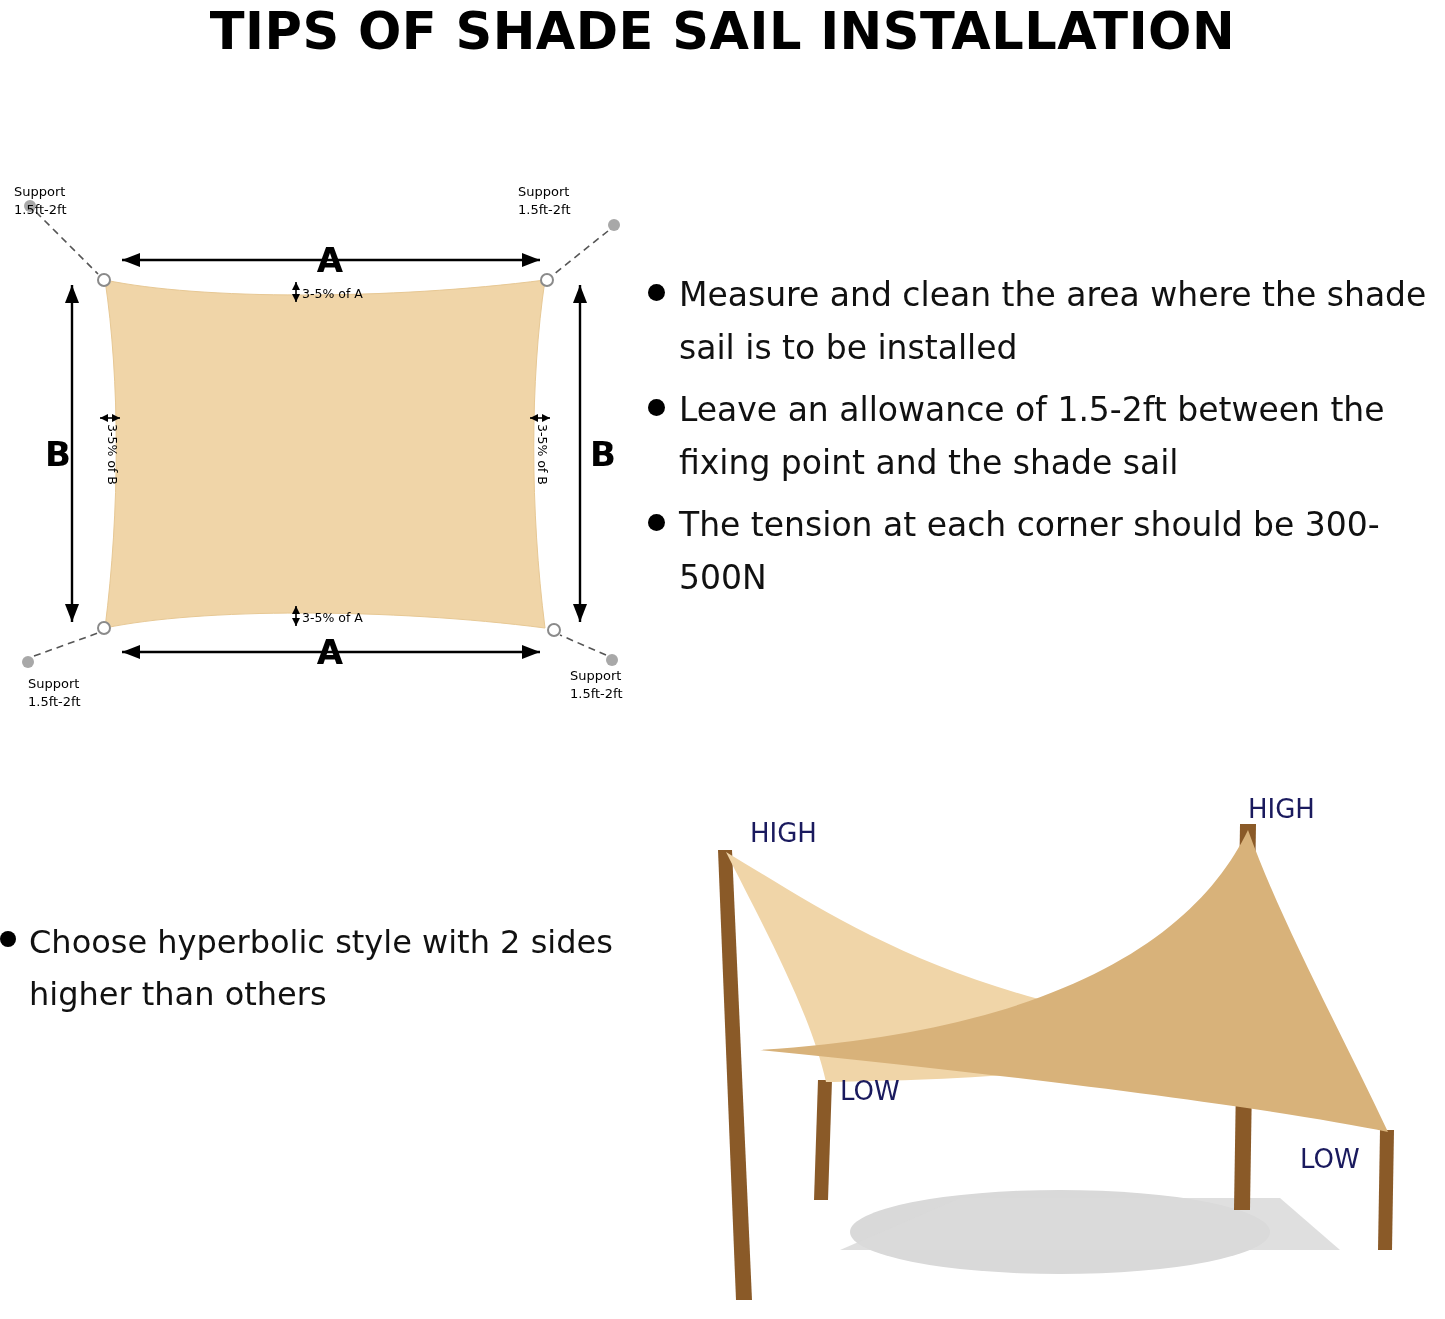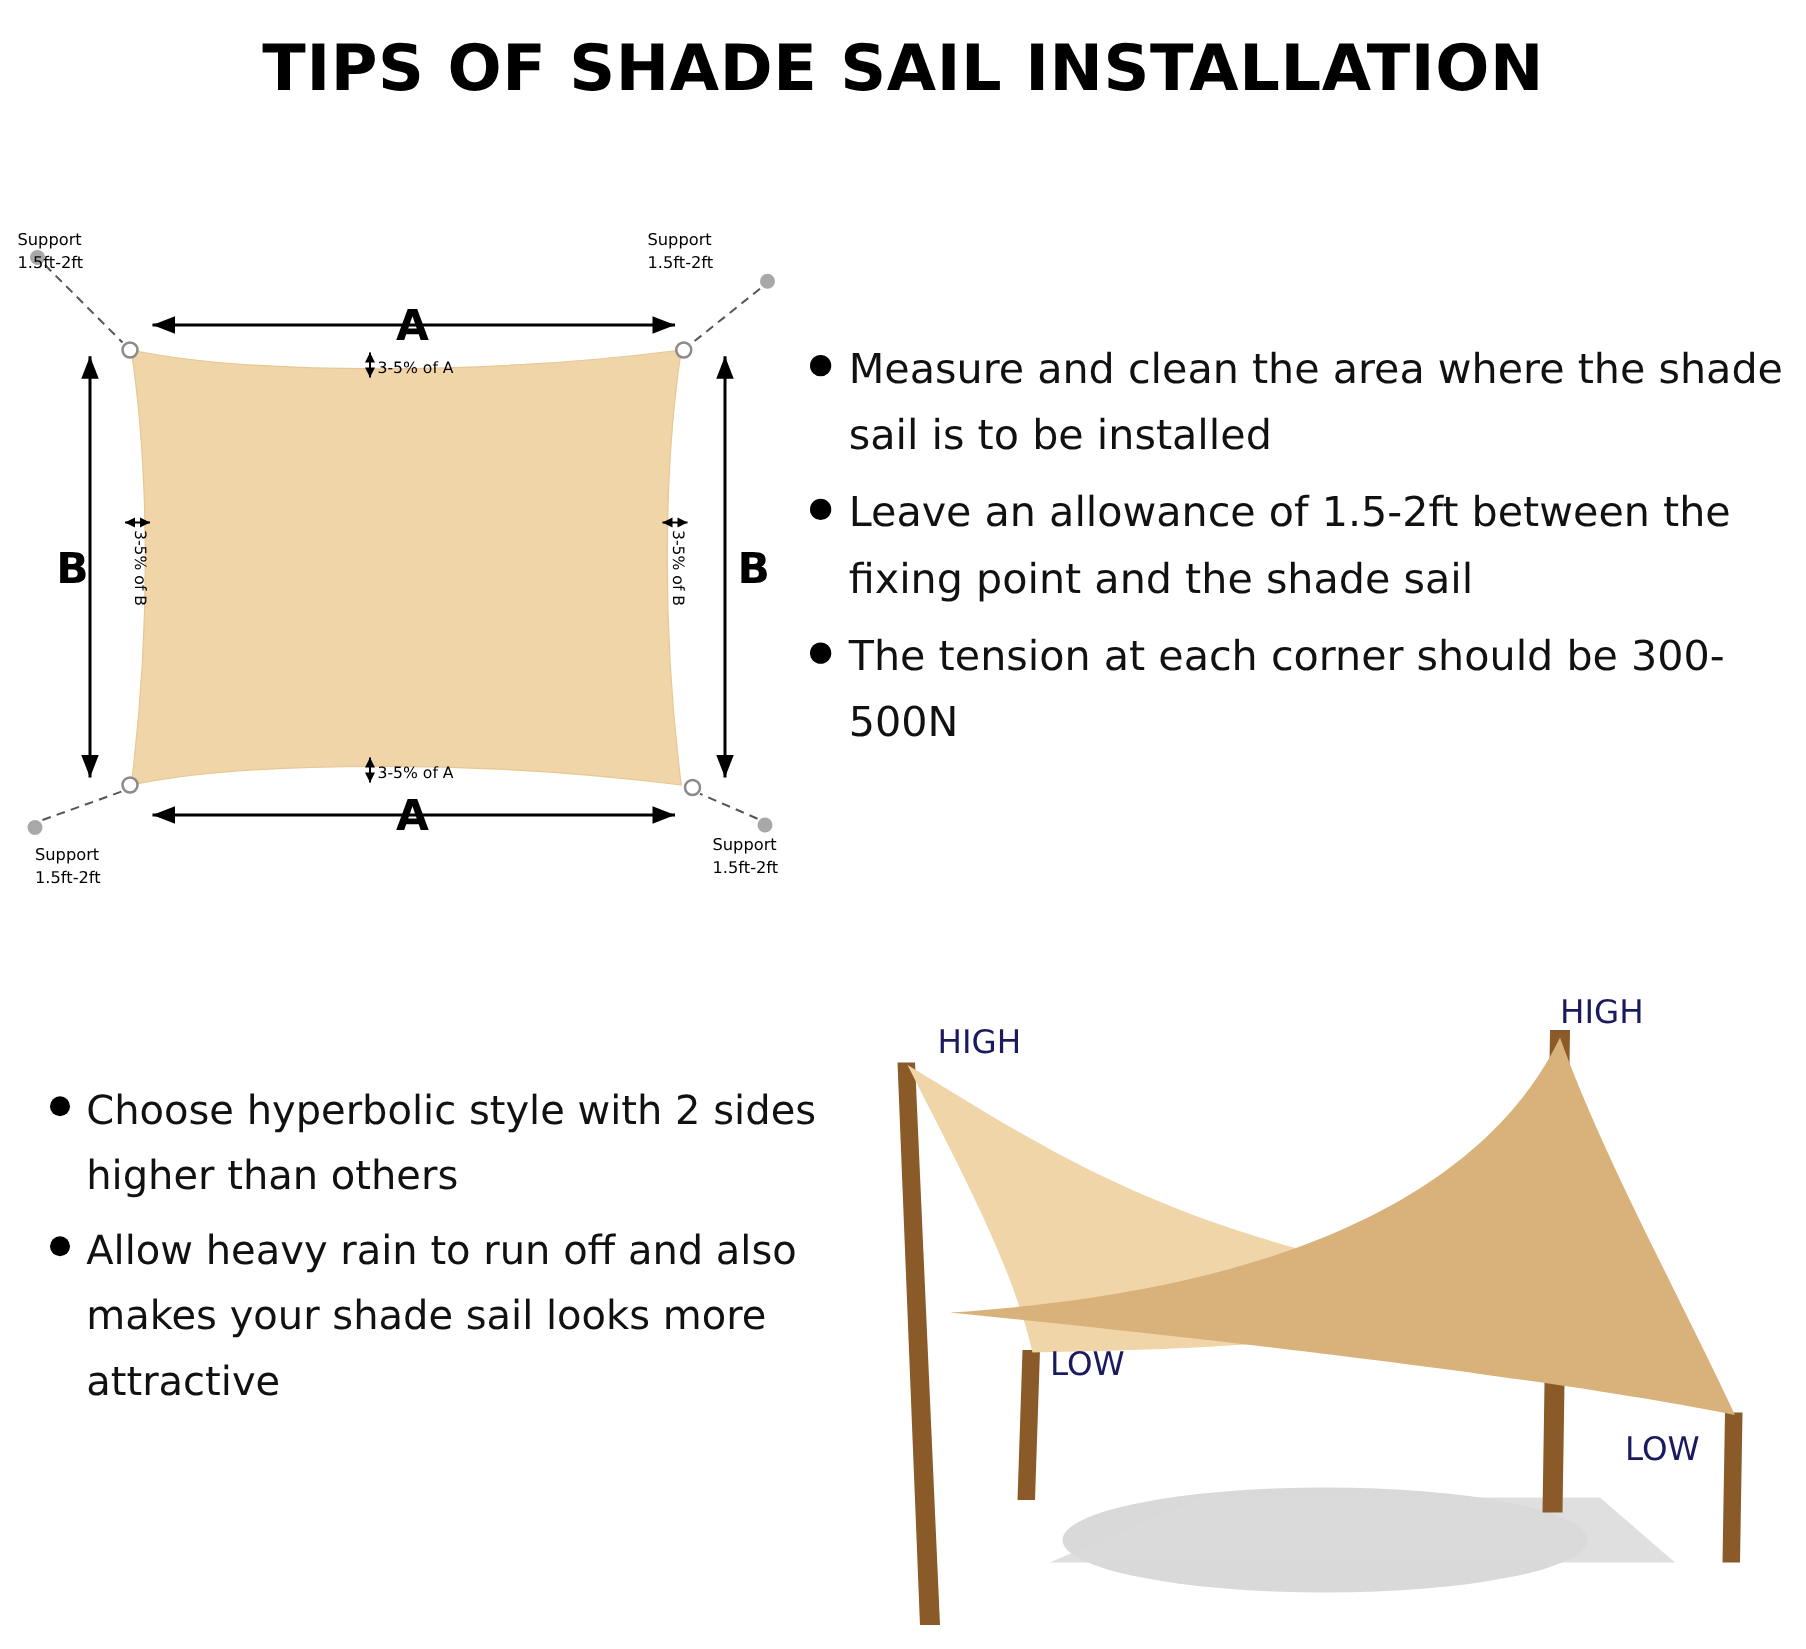--- a/index.html
+++ b/index.html
@@ -22,21 +22,20 @@
     top: 2px;
     left: 0;
     width: 1445px;
     text-align: center;
     font-family: "DejaVu Sans", sans-serif;
     font-weight: bold;
     font-size: 51px;
     letter-spacing: 0.5px;
     color: #000;
     white-space: nowrap;
-    margin-top: 24px;
   }
 
   
   .diagram-top {
     position: absolute;
     left: 0px;
     top: 150px;
     width: 660px;
     height: 600px;
   }
@@ -45,23 +44,22 @@
   
   .bullets-top {
     position: absolute;
     left: 648px;
     top: 268px;
     width: 800px;
   }
   .bullets-bottom {
     position: absolute;
     left: 0px;
-    top: 862px;
+    top: 916px;
     width: 630px;
-    padding-left: 40px;
   }
   .bullet-row {
     display: flex;
     align-items: flex-start;
     margin-bottom: 8px;
   }
   .bullet-dot {
     flex: 0 0 auto;
     width: 17px;
     height: 17px;
@@ -208,24 +206,20 @@
     <div class="bullet-dot"></div>
     <div class="bullet-text">The tension at each corner should be 300-500N</div>
   </div>
 </div>
 
 <div class="bullets-bottom">
   <div class="bullet-row">
     <div class="bullet-dot"></div>
     <div class="bullet-text">Choose hyperbolic style with 2 sides higher than others</div>
   </div>
-  <div class="bullet-row">
-    <div class="bullet-dot"></div>
-    <div class="bullet-text">Allow heavy rain to run off and also makes your shade sail looks more attractive</div>
-  </div>
 </div>
 
 <div class="diagram-bottom">
   <svg width="805" height="539" viewBox="0 0 805 539">
 
     <ellipse cx="420" cy="452" rx="210" ry="42" fill="#d9d9d9"></ellipse>
     <path d="M 200 470 L 320 418 L 640 418 L 700 470 Z" fill="#d9d9d9" opacity="0.85"></path>
 
     <polygon points="78,70 92,70 112,520 96,520" fill="#8a5a28"></polygon>
 

